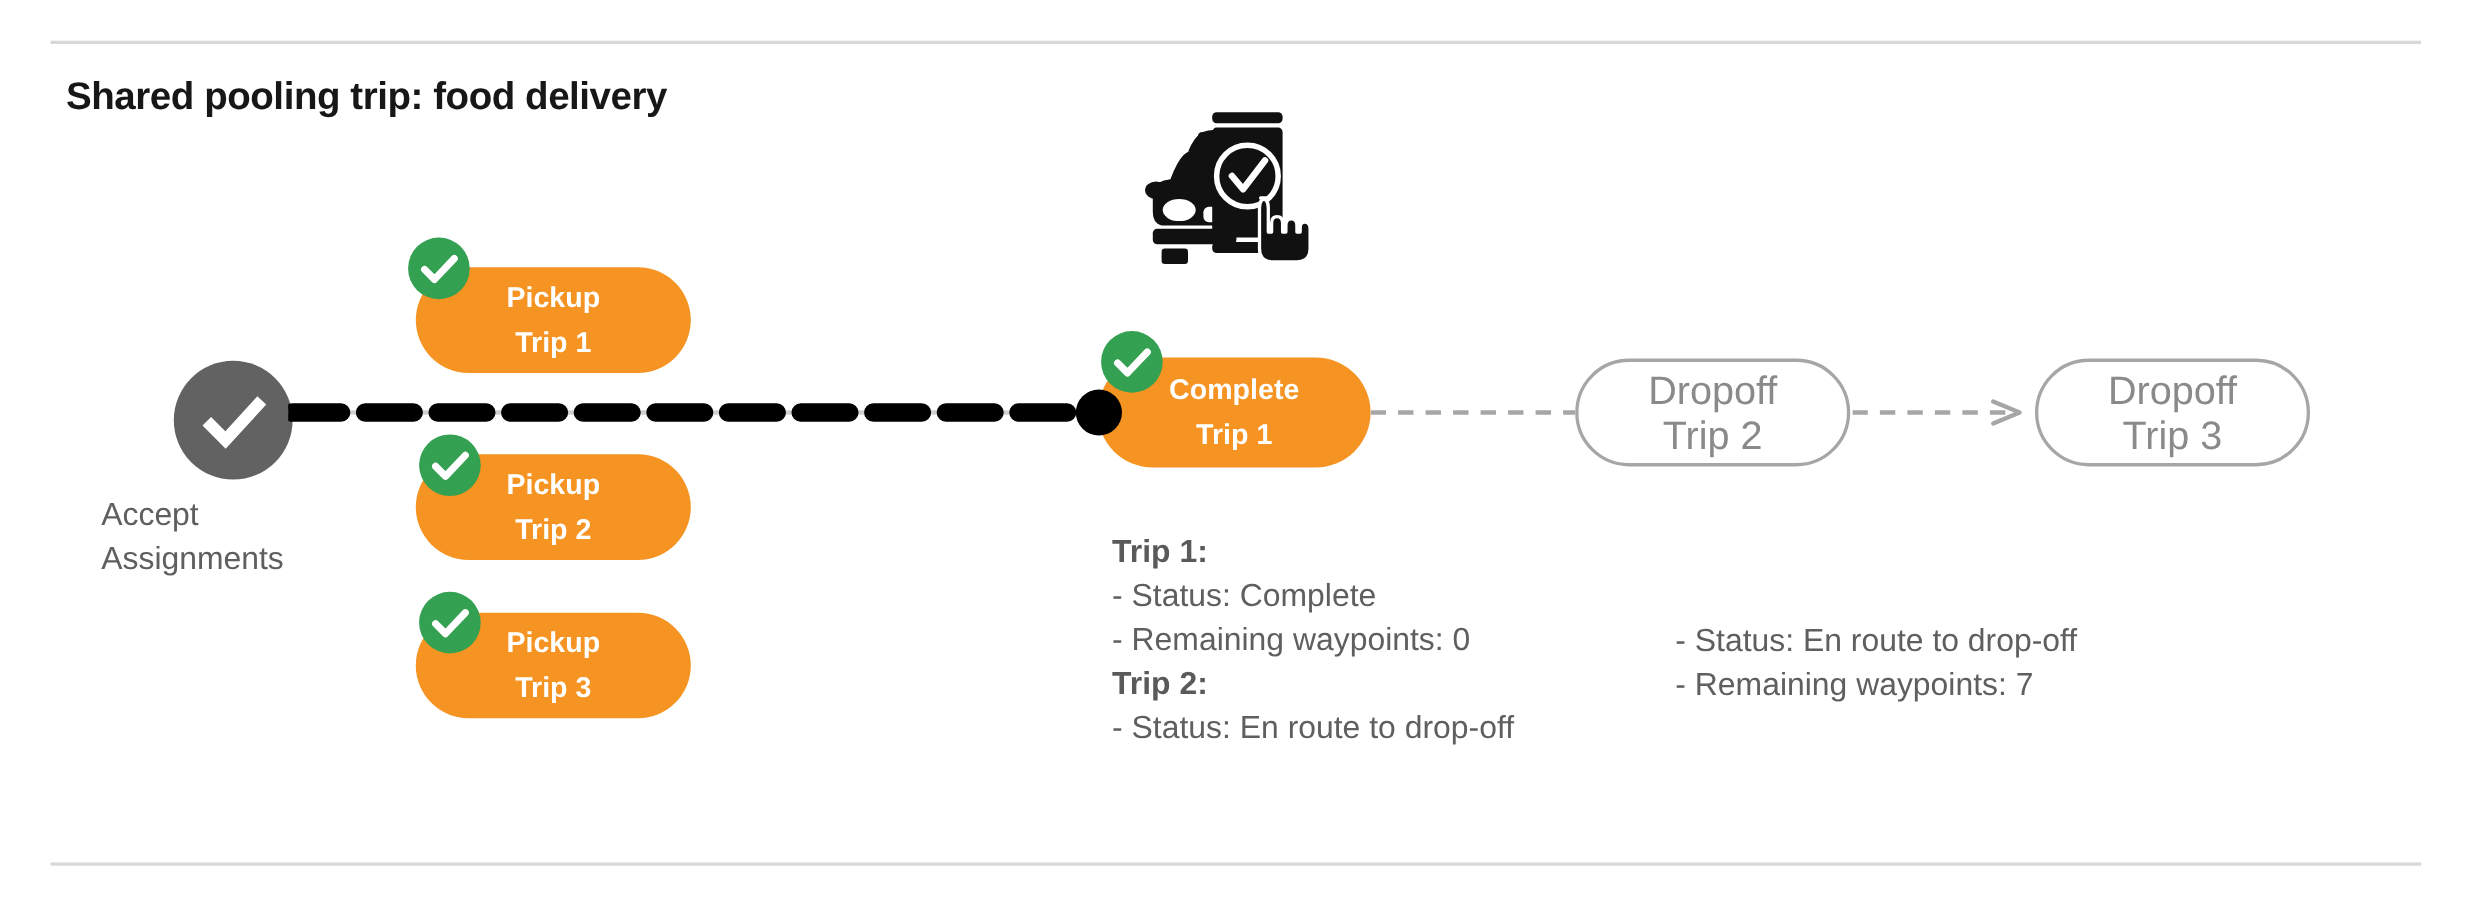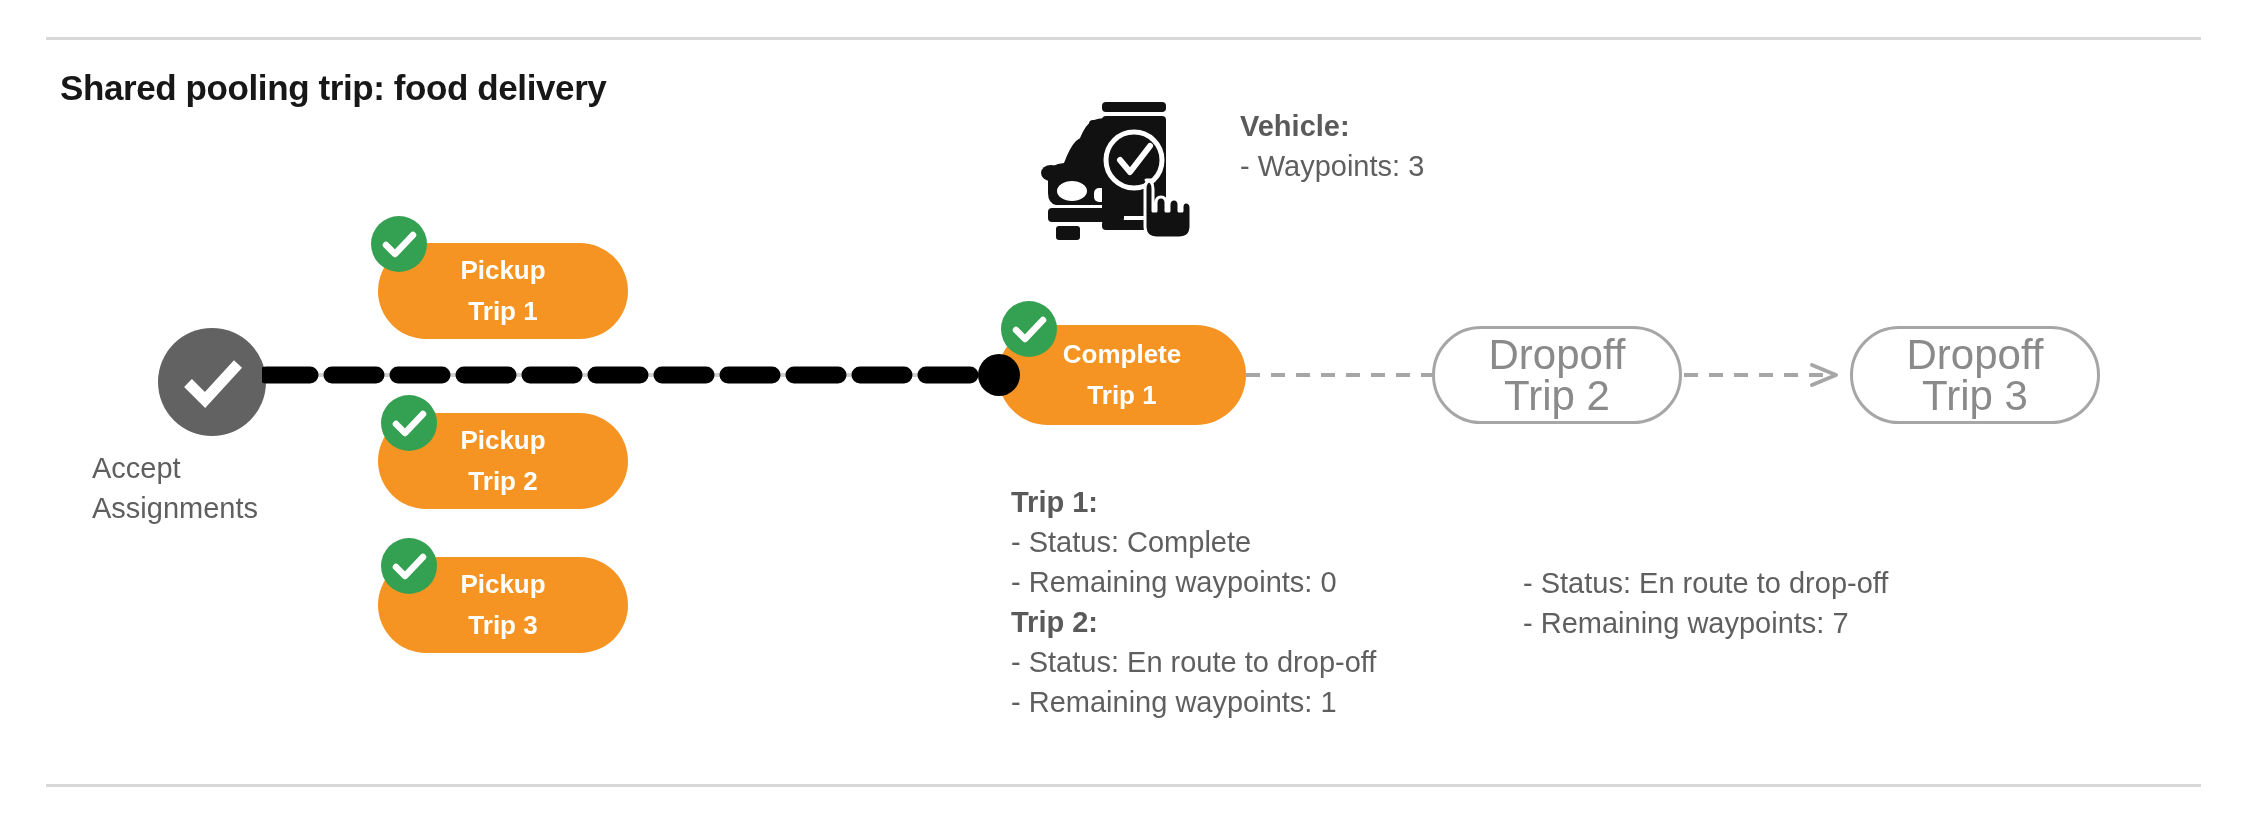--- a/index.html
+++ b/index.html
@@ -79,21 +79,21 @@
   .pill.solid {
     background: #F59422;
     color: #ffffff;
     font-size: 26px;
     font-weight: bold;
   }
   .pill.outline {
     background: #ffffff;
     border: 3px solid #a6a6a6;
     color: #8a8a8a;
-    font-size: 42px;
+    font-size: 36px;
     font-weight: normal;
   }
   .pill .line1, .pill .line2 { display: block; white-space: nowrap; }
 
   
   .badge {
     position: absolute;
     width: 56px;
     height: 56px;
     border-radius: 50%;
@@ -247,32 +247,27 @@
 
       <circle cx="94" cy="72" r="28" fill="none" stroke="#ffffff" stroke-width="5"></circle>
       <path d="M80 72 L90 84 L110 58" fill="none" stroke="#ffffff" stroke-width="6" stroke-linecap="round" stroke-linejoin="round"></path>
 
       <path d="M106 92 q7 0 7 9 l0 22 l3 0 l0 -8 q0 -6 5 -6 q5 0 5 6 l0 8 l3 0 l0 -6
                q0 -6 5 -6 q5 0 5 6 l0 6 l3 0 l0 -4 q0 -5 4 -5 q5 0 5 6 l0 18
                q0 12 -12 12 l-22 0 q-12 0 -12 -12 l0 -37 q0 -9 7 -9 z" fill="#111111" stroke="#ffffff" stroke-width="3" stroke-linejoin="round"></path>
     </svg>
   </div>
 
-  <div class="info" style="left:1240px; top:106px;">
-    <div class="hd">Vehicle:</div>
-    <div class="ln">- Waypoints: 3</div>
-  </div>
 
   <div class="info" style="left:1011px; top:482px;">
     <div class="hd">Trip 1:</div>
     <div class="ln">- Status:  Complete</div>
     <div class="ln">- Remaining waypoints: 0</div>
     <div class="hd">Trip 2:</div>
     <div class="ln">- Status:  En route to drop-off</div>
-    <div class="ln">- Remaining waypoints: 1</div>
   </div>
 
   <div class="info" style="left:1523px; top:563px;">
     <div class="ln">- Status:  En route to drop-off</div>
     <div class="ln">- Remaining waypoints: 7</div>
   </div>
 
 </div>
 
 </body></html>

